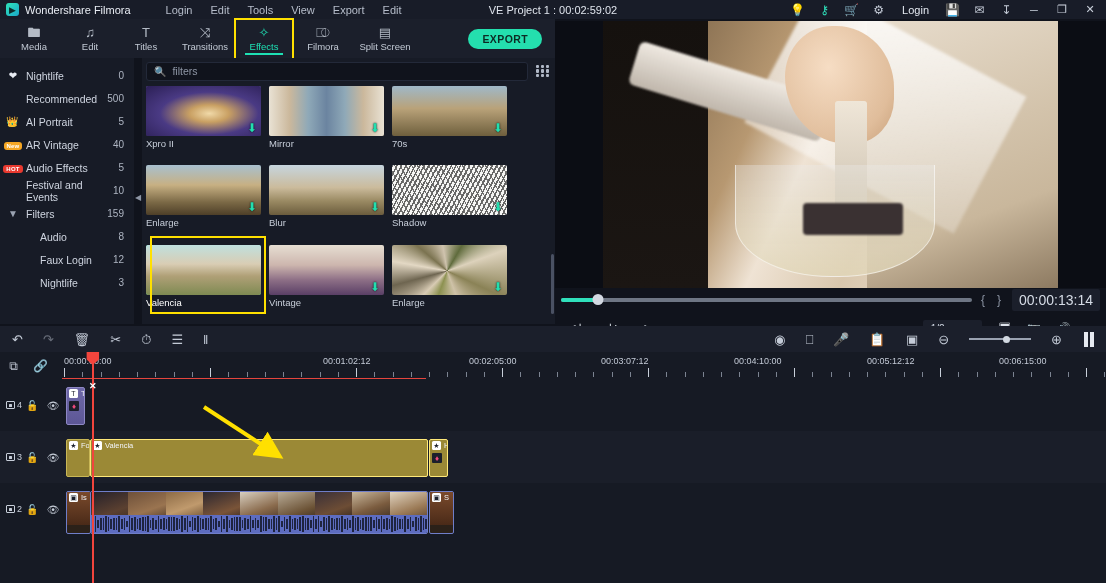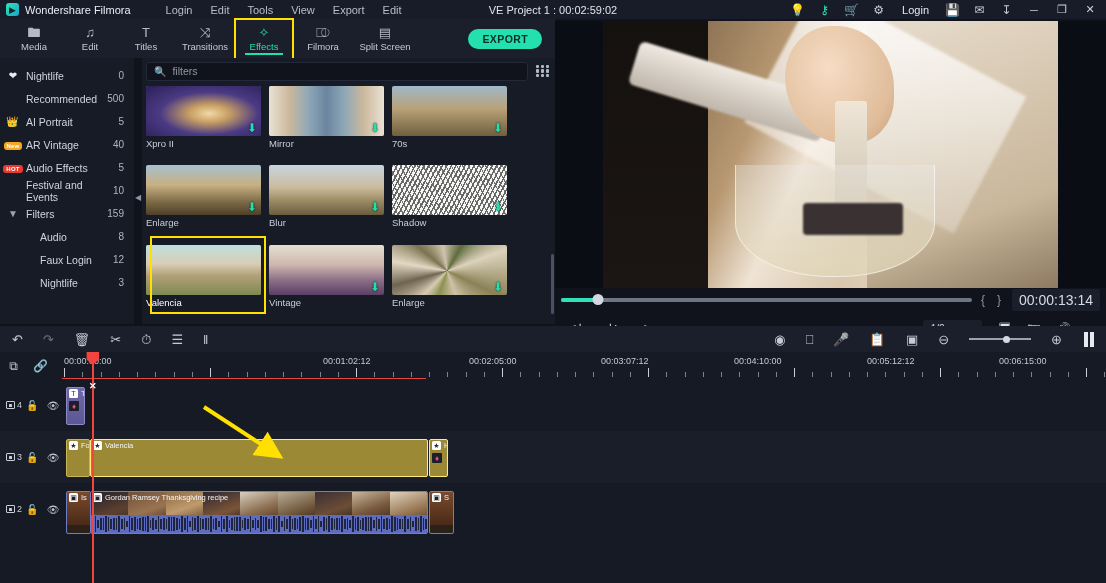--- a/index.html
+++ b/index.html
@@ -716,24 +716,20 @@
           <div class="thumbs">
             <i style="background:linear-gradient(160deg,#24202a,#5b4030 60%,#3a2a20)"></i>
             <i style="background:linear-gradient(160deg,#6e503a,#9a7450 55%,#3e2c1e)"></i>
             <i style="background:linear-gradient(160deg,#8d6b46,#c09a6d 50%,#53381f)"></i>
             <i style="background:linear-gradient(160deg,#2c2730,#7a5438 60%,#241b16)"></i>
             <i style="background:linear-gradient(160deg,#d8cfc0,#8a6b4d 55%,#3d2a1c)"></i>
             <i style="background:linear-gradient(160deg,#b9ac98,#6c5336 60%,#2b2018)"></i>
             <i style="background:linear-gradient(160deg,#3a3038,#6d4d35 55%,#241c17)"></i>
             <i style="background:linear-gradient(160deg,#c8b79c,#7b5c3f 50%,#2e231a)"></i>
             <i style="background:linear-gradient(160deg,#e0d3c0,#9b7a56 55%,#4a3423)"></i>
-          </div>
-          <div class="cl-title">
-            <span class="cl-badge">▣</span>
-            <span>Gordan Ramsey Thanksgiving recipe</span>
           </div>
           <div class="wave">
             <div class="bars" id="wavebars">
                 <i style="height:54%"></i>
                 <i style="height:88%"></i>
                 <i style="height:42%"></i>
                 <i style="height:69%"></i>
                 <i style="height:68%"></i>
                 <i style="height:86%"></i>
                 <i style="height:76%"></i>

